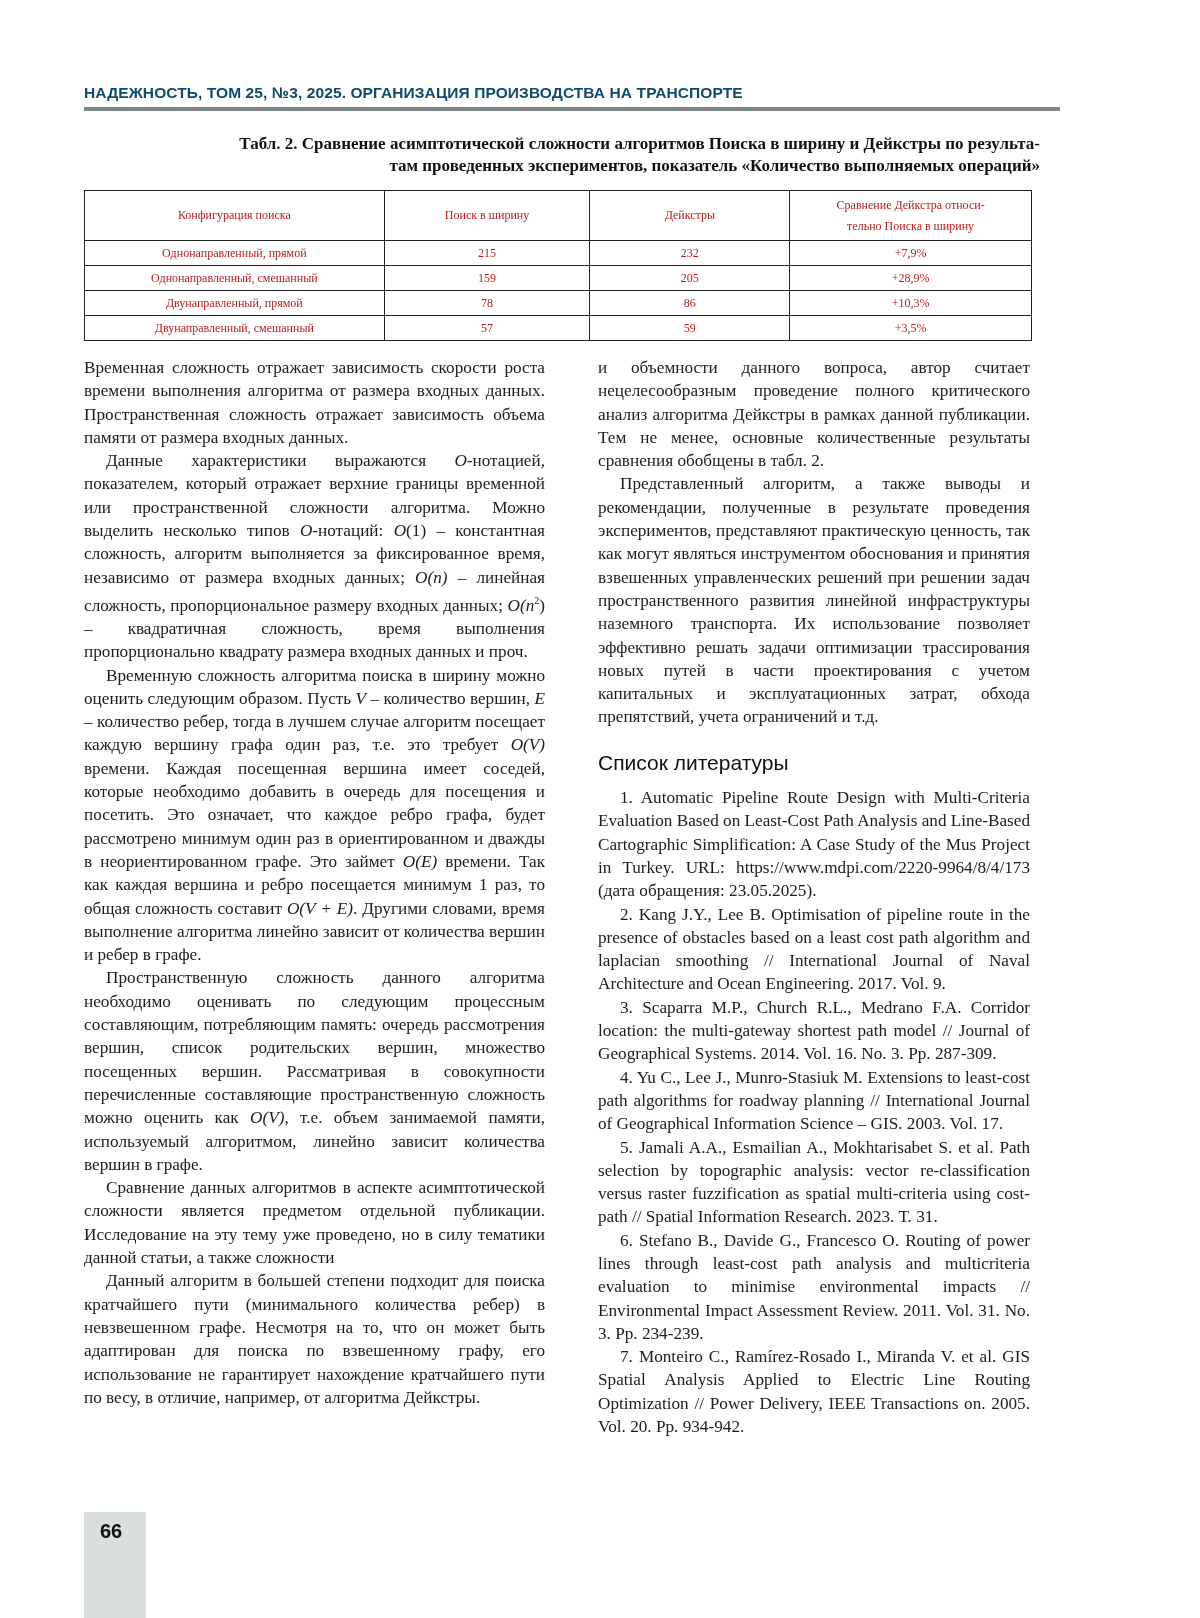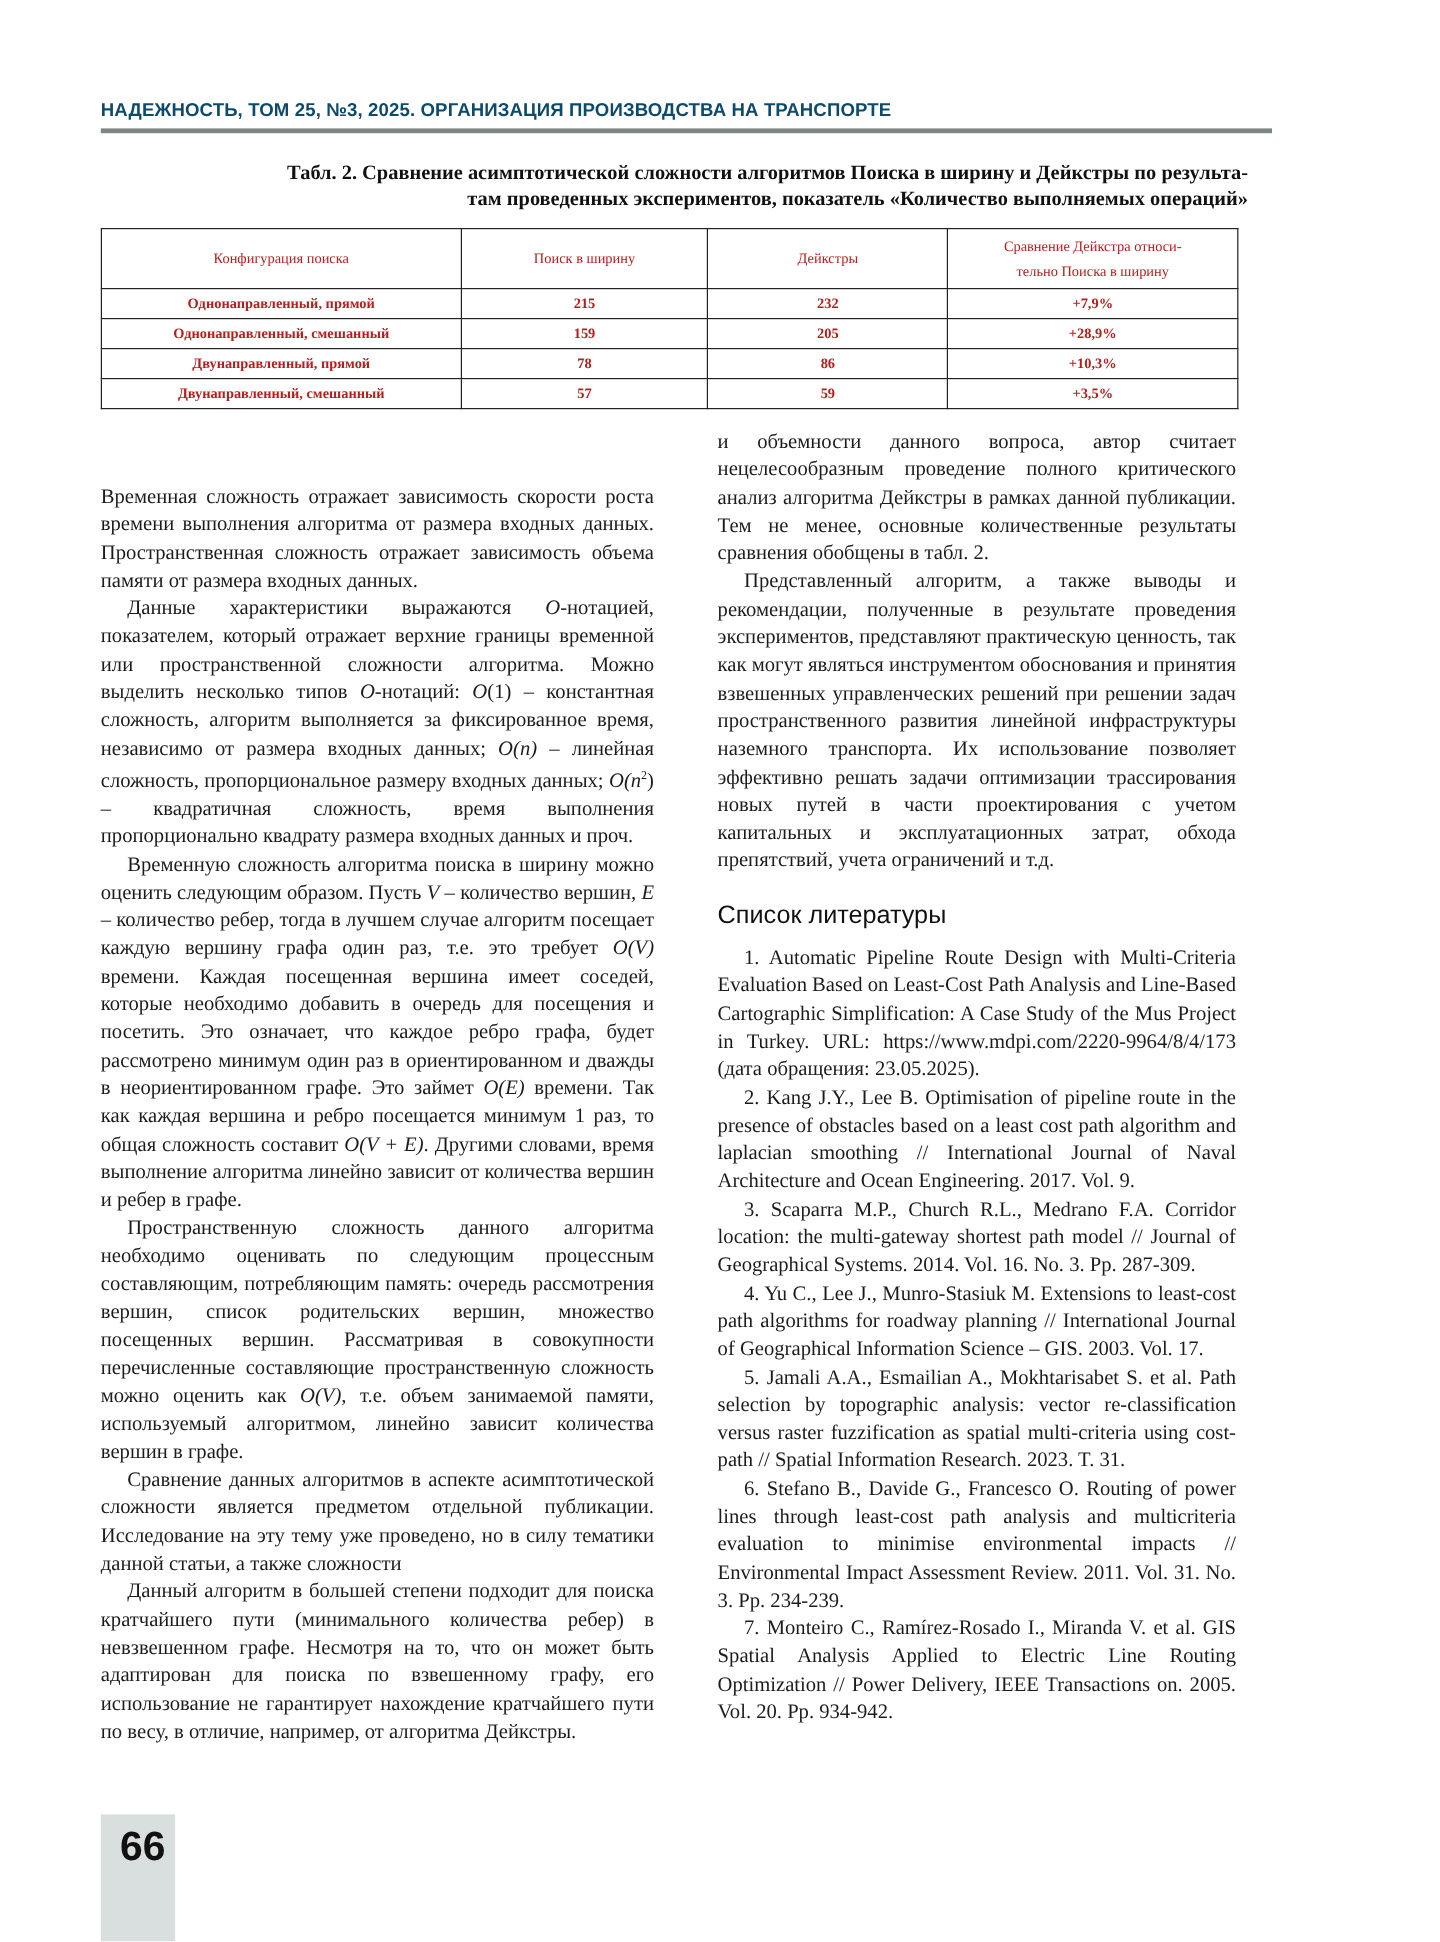--- a/index.html
+++ b/index.html
@@ -3,31 +3,31 @@
   <meta charset="utf-8">
   <style>
     html, body { margin: 0; padding: 0; background: #ffffff; }
     body { width: 1200px; height: 1618px; position: relative; overflow: hidden; font-family: "Liberation Serif", serif; color: #1a1a1a; }
     .running-head { position: absolute; left: 84px; top: 84px; width: 976px; font-family: "Liberation Sans", sans-serif; font-weight: bold; font-size: 15.5px; color: #0c4a6e; letter-spacing: 0.1px; white-space: nowrap; }
     .head-rule { position: absolute; left: 84px; top: 107px; width: 976px; height: 4px; background: #7d8585; }
     .table-caption { position: absolute; left: 84px; top: 133px; width: 956px; text-align: right; font-family: "Liberation Serif", serif; font-weight: bold; font-size: 17px; line-height: 22px; color: #111; }
     table.results { position: absolute; left: 84px; top: 190px; width: 948px; border-collapse: collapse; font-family: "Liberation Serif", serif; font-size: 12px; color: #b91c1c; }
     table.results th, table.results td { border: 1px solid #222; text-align: center; padding: 0 4px; font-weight: normal; }
     table.results th { height: 49px; line-height: 21px; }
-    table.results td { height: 24px; line-height: 23px; font-weight: bold; }
+    table.results td { height: 24px; line-height: 23px; }
     .col { position: absolute; top: 356px; font-size: 17.2px; line-height: 23.3px; text-align: justify; color: #1c1c1c; }
-    .col-left { left: 84px; width: 461px; margin-top: 46px; }
+    .col-left { left: 84px; width: 461px; }
     .col-right { left: 598px; width: 432px; }
     .col p { margin: 0; text-indent: 22px; }
     .col p.noindent { text-indent: 0; }
     .math { font-style: italic; }
     .refs-heading { font-family: "Liberation Sans", sans-serif; font-weight: normal; font-size: 21px; margin: 22px 0 12px 0; text-indent: 0 !important; color: #111; }
     .ref { text-indent: 22px; }
     .page-num-box { position: absolute; left: 84px; top: 1512px; width: 62px; height: 106px; background: #d9dede; }
-    .page-num { position: absolute; left: 100px; top: 1520px; font-family: "Liberation Sans", sans-serif; font-weight: bold; font-size: 34px; color: #111; }
+    .page-num { position: absolute; left: 100px; top: 1520px; font-family: "Liberation Sans", sans-serif; font-weight: bold; font-size: 20px; color: #111; }
   </style>
 </head>
 <body>
 
 <div class="running-head">НАДЕЖНОСТЬ, ТОМ 25, №3, 2025. ОРГАНИЗАЦИЯ ПРОИЗВОДСТВА НА ТРАНСПОРТЕ</div>
 <div class="head-rule"></div>
 
 <div class="table-caption">
   <div>Табл. 2. Сравнение асимптотической сложности алгоритмов Поиска в ширину и Дейкстры по результа-</div>
   <div>там проведенных экспериментов, показатель «Количество выполняемых операций»</div>

